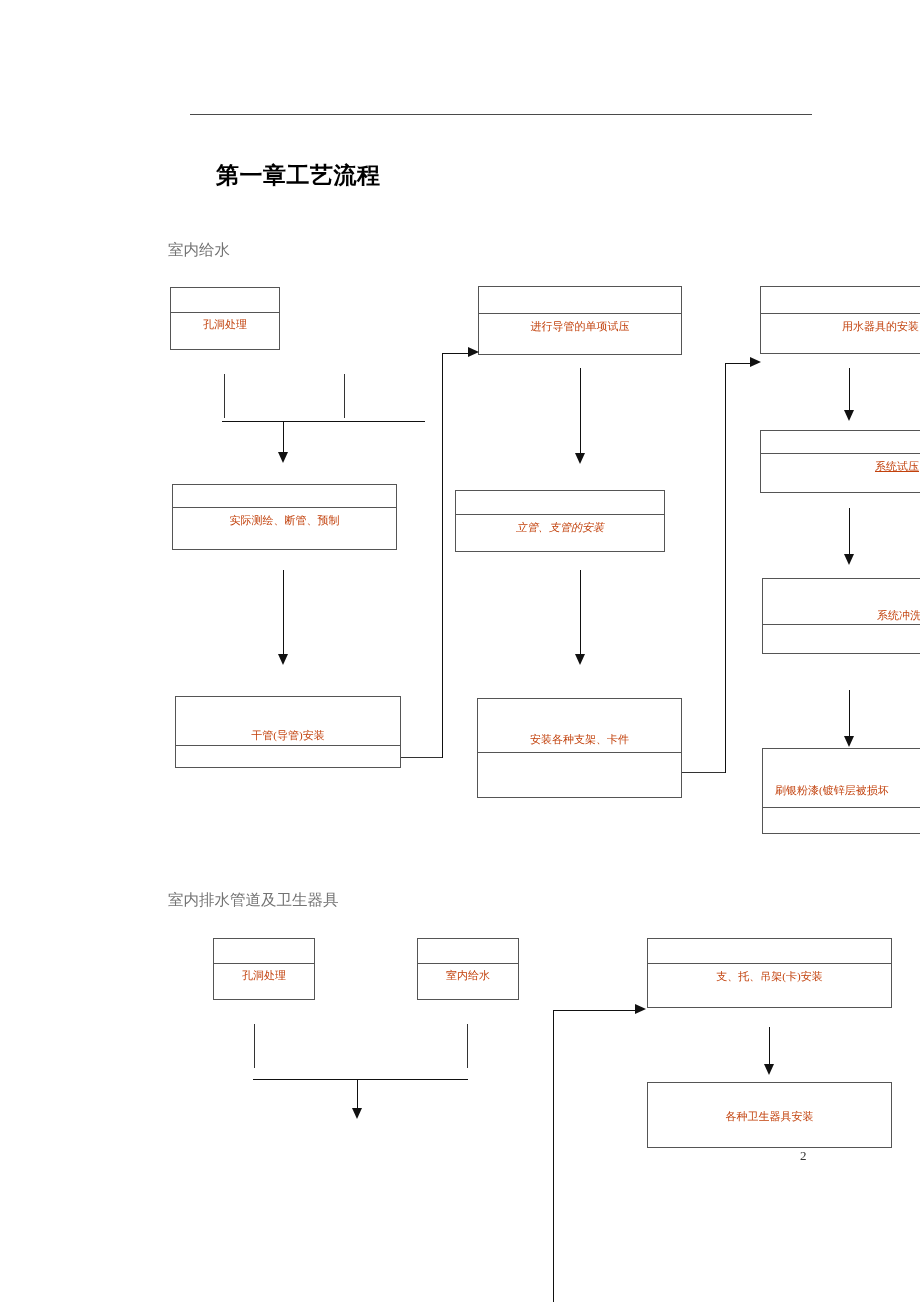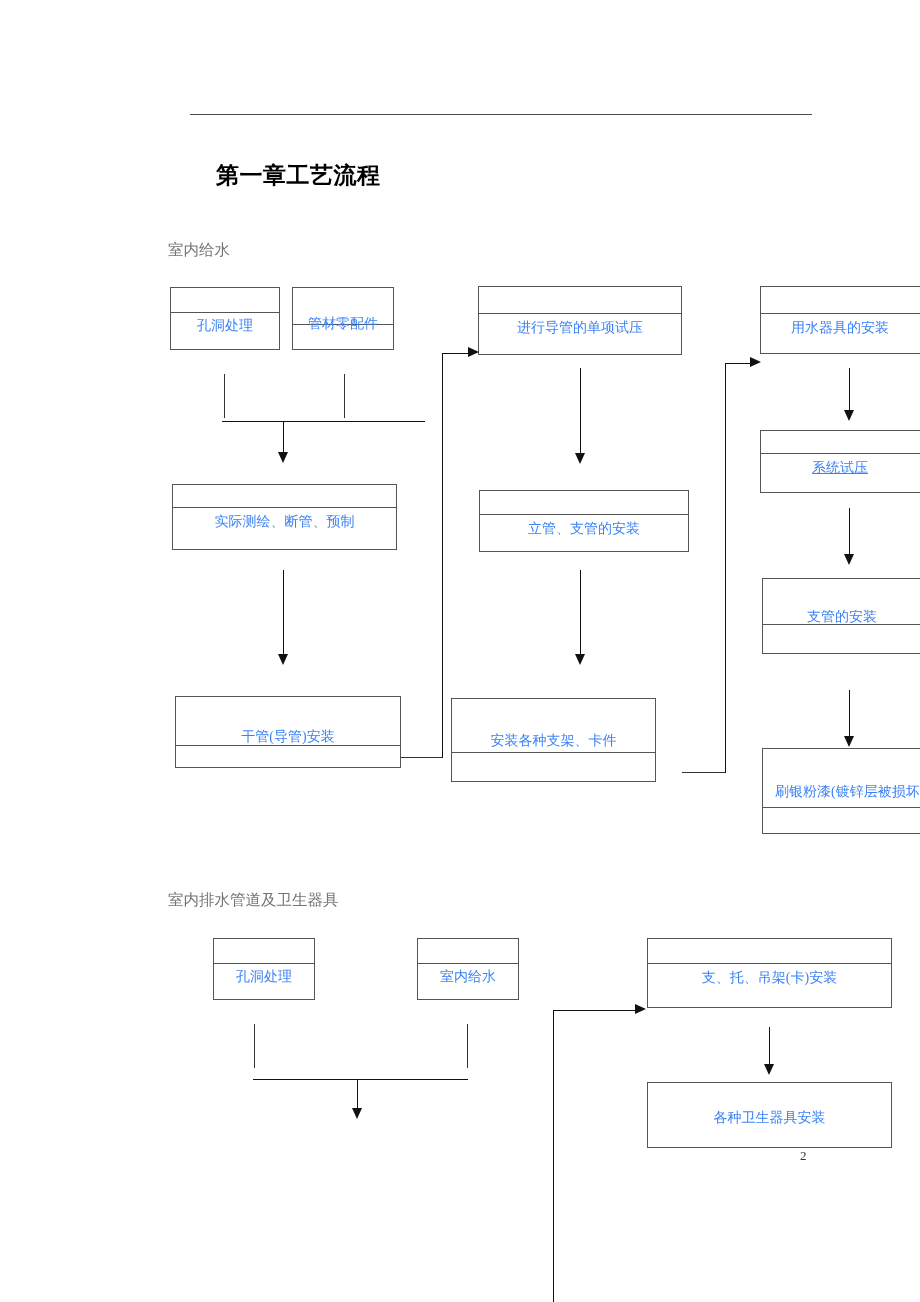--- a/index.html
+++ b/index.html
@@ -45,26 +45,26 @@
     background:#fff;
     box-sizing:border-box;
   }
   .box .divider{
     position:absolute;left:0;right:0;
     border-top:1.4px solid #555;
   }
   .box .label{
     position:absolute;left:0;right:0;
     text-align:center;
-    font-size:14px;
-    color:#3b82f6;
+    font-size:11px;
+    color:#c2410c;
     white-space:nowrap;
     line-height:1;
   }
-  .box.clip .label{overflow:hidden;}
+  .box.clip .label{overflow:hidden;text-align:right;}
 
   
   .vline{position:absolute;width:0;border-left:1.6px solid #111;}
   .hline{position:absolute;height:0;border-top:1.6px solid #111;}
   .thin-h{position:absolute;height:0;border-top:1.3px solid #333;}
   .thin-v{position:absolute;width:0;border-left:1.3px solid #333;}
 
   .arrow-down{
     position:absolute;width:0;height:0;
     border-left:5.5px solid transparent;
@@ -92,24 +92,20 @@
 
   <div class="chapter-title">第一章工艺流程</div>
 
   <div class="section-label" id="sec-gs">室内给水</div>
 
   <div class="box" style="left:170px;top:287px;width:110px;height:63px;">
     <div class="divider" style="top:24px;"></div>
     <div class="label" style="top:31px;">孔洞处理</div>
   </div>
 
-  <div class="box" style="left:292px;top:287px;width:102px;height:63px;">
-    <div class="divider" style="top:36px;"></div>
-    <div class="label" style="top:29px;">管材零配件</div>
-  </div>
 
   <div class="box" style="left:478px;top:286px;width:204px;height:69px;">
     <div class="divider" style="top:26px;"></div>
     <div class="label" style="top:34px;">进行导管的单项试压</div>
   </div>
 
   <div class="box clip" style="left:760px;top:286px;width:195px;height:68px;">
     <div class="divider" style="top:26px;"></div>
     <div class="label" style="top:34px;width:158px;right:auto;">用水器具的安装</div>
   </div>
@@ -118,21 +114,21 @@
   <div class="thin-v" style="left:344px;top:374px;height:44px;"></div>
   <div class="hline" style="left:222px;top:421px;width:203px;"></div>
   <div class="vline" style="left:283px;top:421px;height:33px;"></div>
   <div class="arrow-down" style="left:278px;top:452px;"></div>
 
   <div class="box" style="left:172px;top:484px;width:225px;height:66px;">
     <div class="divider" style="top:22px;"></div>
     <div class="label" style="top:30px;">实际测绘、断管、预制</div>
   </div>
 
-  <div class="box" style="left:479px;top:490px;width:210px;height:62px;">
+  <div class="box" style="left:455px;top:490px;width:210px;height:62px;font-style:italic;">
     <div class="divider" style="top:23px;"></div>
     <div class="label" style="top:31px;">立管、支管的安装</div>
   </div>
 
   <div class="box clip" style="left:760px;top:430px;width:195px;height:63px;">
     <div class="divider" style="top:22px;"></div>
     <div class="label" style="top:30px;width:158px;right:auto;text-decoration:underline;">系统试压</div>
   </div>
 
   <div class="vline" style="left:283px;top:570px;height:86px;"></div>
@@ -145,37 +141,37 @@
   <div class="arrow-down" style="left:575px;top:654px;"></div>
 
   <div class="vline" style="left:849px;top:368px;height:44px;"></div>
   <div class="arrow-down" style="left:844px;top:410px;"></div>
 
   <div class="vline" style="left:849px;top:508px;height:48px;"></div>
   <div class="arrow-down" style="left:844px;top:554px;"></div>
 
   <div class="box clip" style="left:762px;top:578px;width:193px;height:76px;">
     <div class="divider" style="top:45px;"></div>
-    <div class="label" style="top:31px;width:158px;right:auto;">支管的安装</div>
+    <div class="label" style="top:31px;width:158px;right:auto;">系统冲洗</div>
   </div>
 
   <div class="vline" style="left:849px;top:690px;height:48px;"></div>
   <div class="arrow-down" style="left:844px;top:736px;"></div>
 
   <div class="box clip" style="left:762px;top:748px;width:193px;height:86px;">
     <div class="divider" style="top:58px;"></div>
     <div class="label" style="top:36px;width:185px;right:auto;text-align:left;padding-left:12px;">刷银粉漆(镀锌层被损坏</div>
   </div>
 
   <div class="box" style="left:175px;top:696px;width:226px;height:72px;">
     <div class="divider" style="top:48px;"></div>
     <div class="label" style="top:33px;">干管(导管)安装</div>
   </div>
 
-  <div class="box" style="left:451px;top:698px;width:205px;height:84px;">
+  <div class="box" style="left:477px;top:698px;width:205px;height:100px;">
     <div class="divider" style="top:53px;"></div>
     <div class="label" style="top:35px;">安装各种支架、卡件</div>
   </div>
 
   <div class="thin-h" style="left:401px;top:757px;width:42px;"></div>
   <div class="vline" style="left:442px;top:353px;height:405px;"></div>
   <div class="hline" style="left:442px;top:353px;width:31px;"></div>
   <div class="arrow-right" style="left:468px;top:347px;"></div>
 
   <div class="thin-h" style="left:682px;top:772px;width:44px;"></div>

